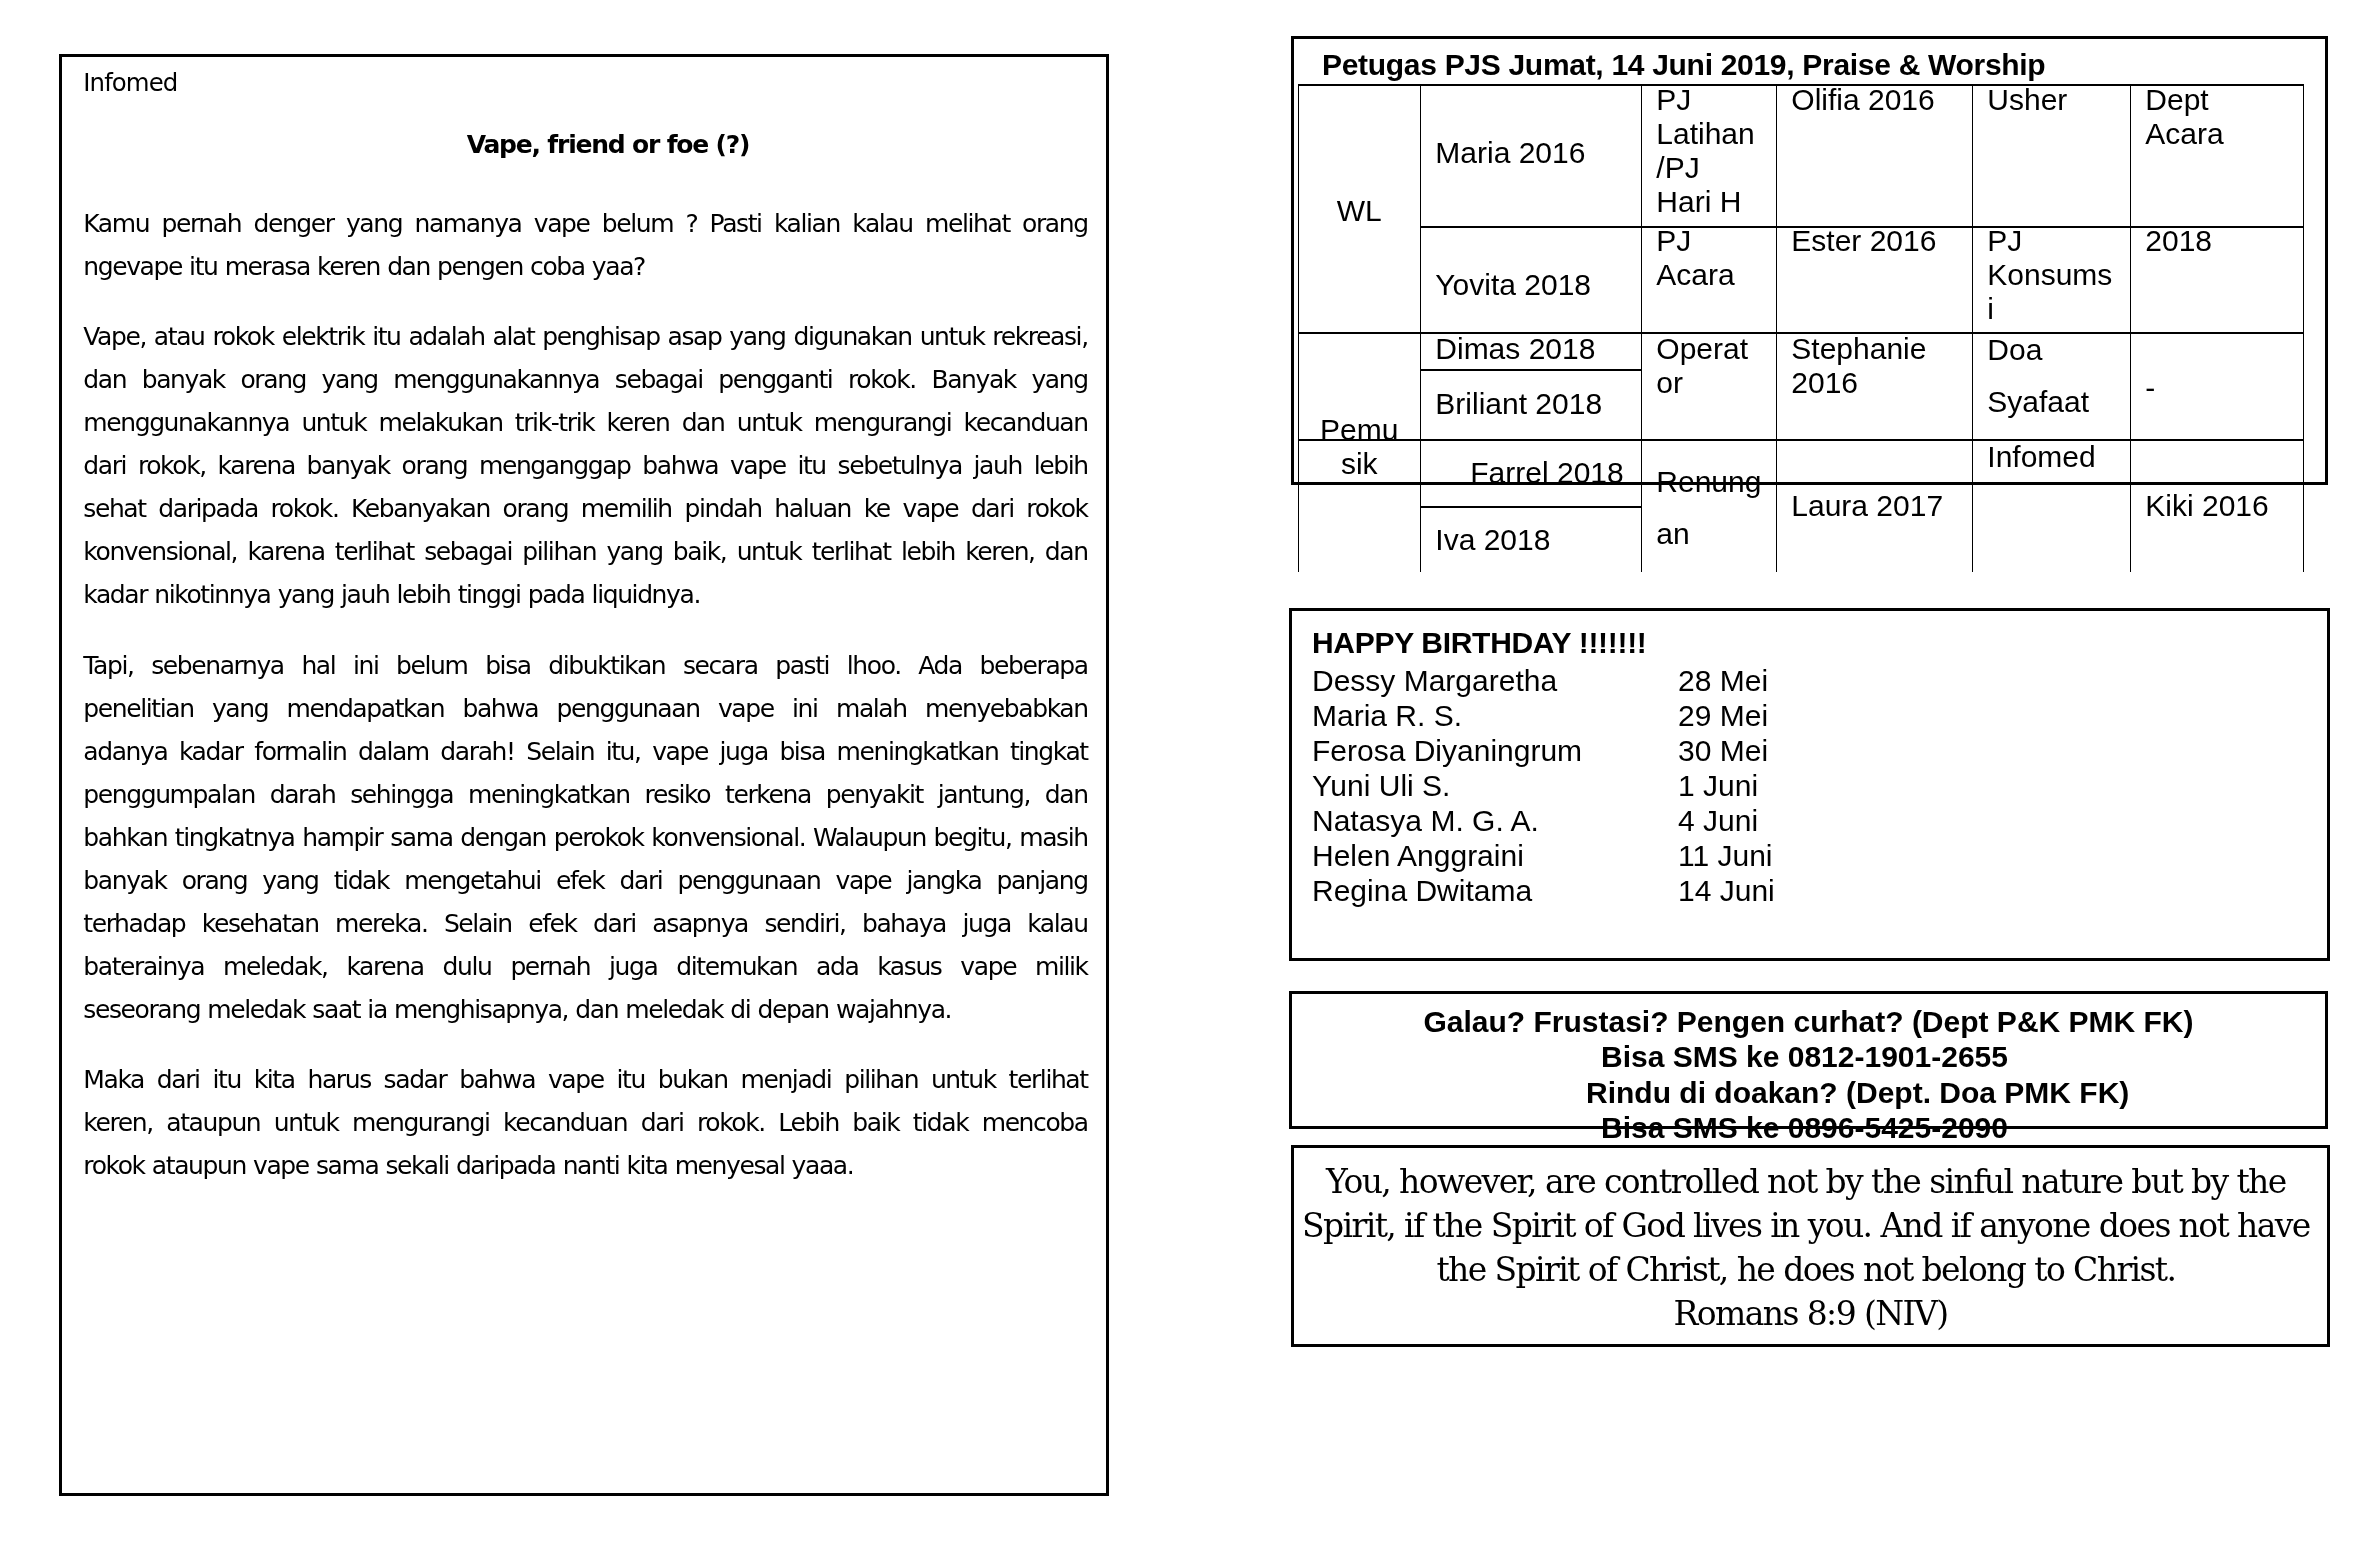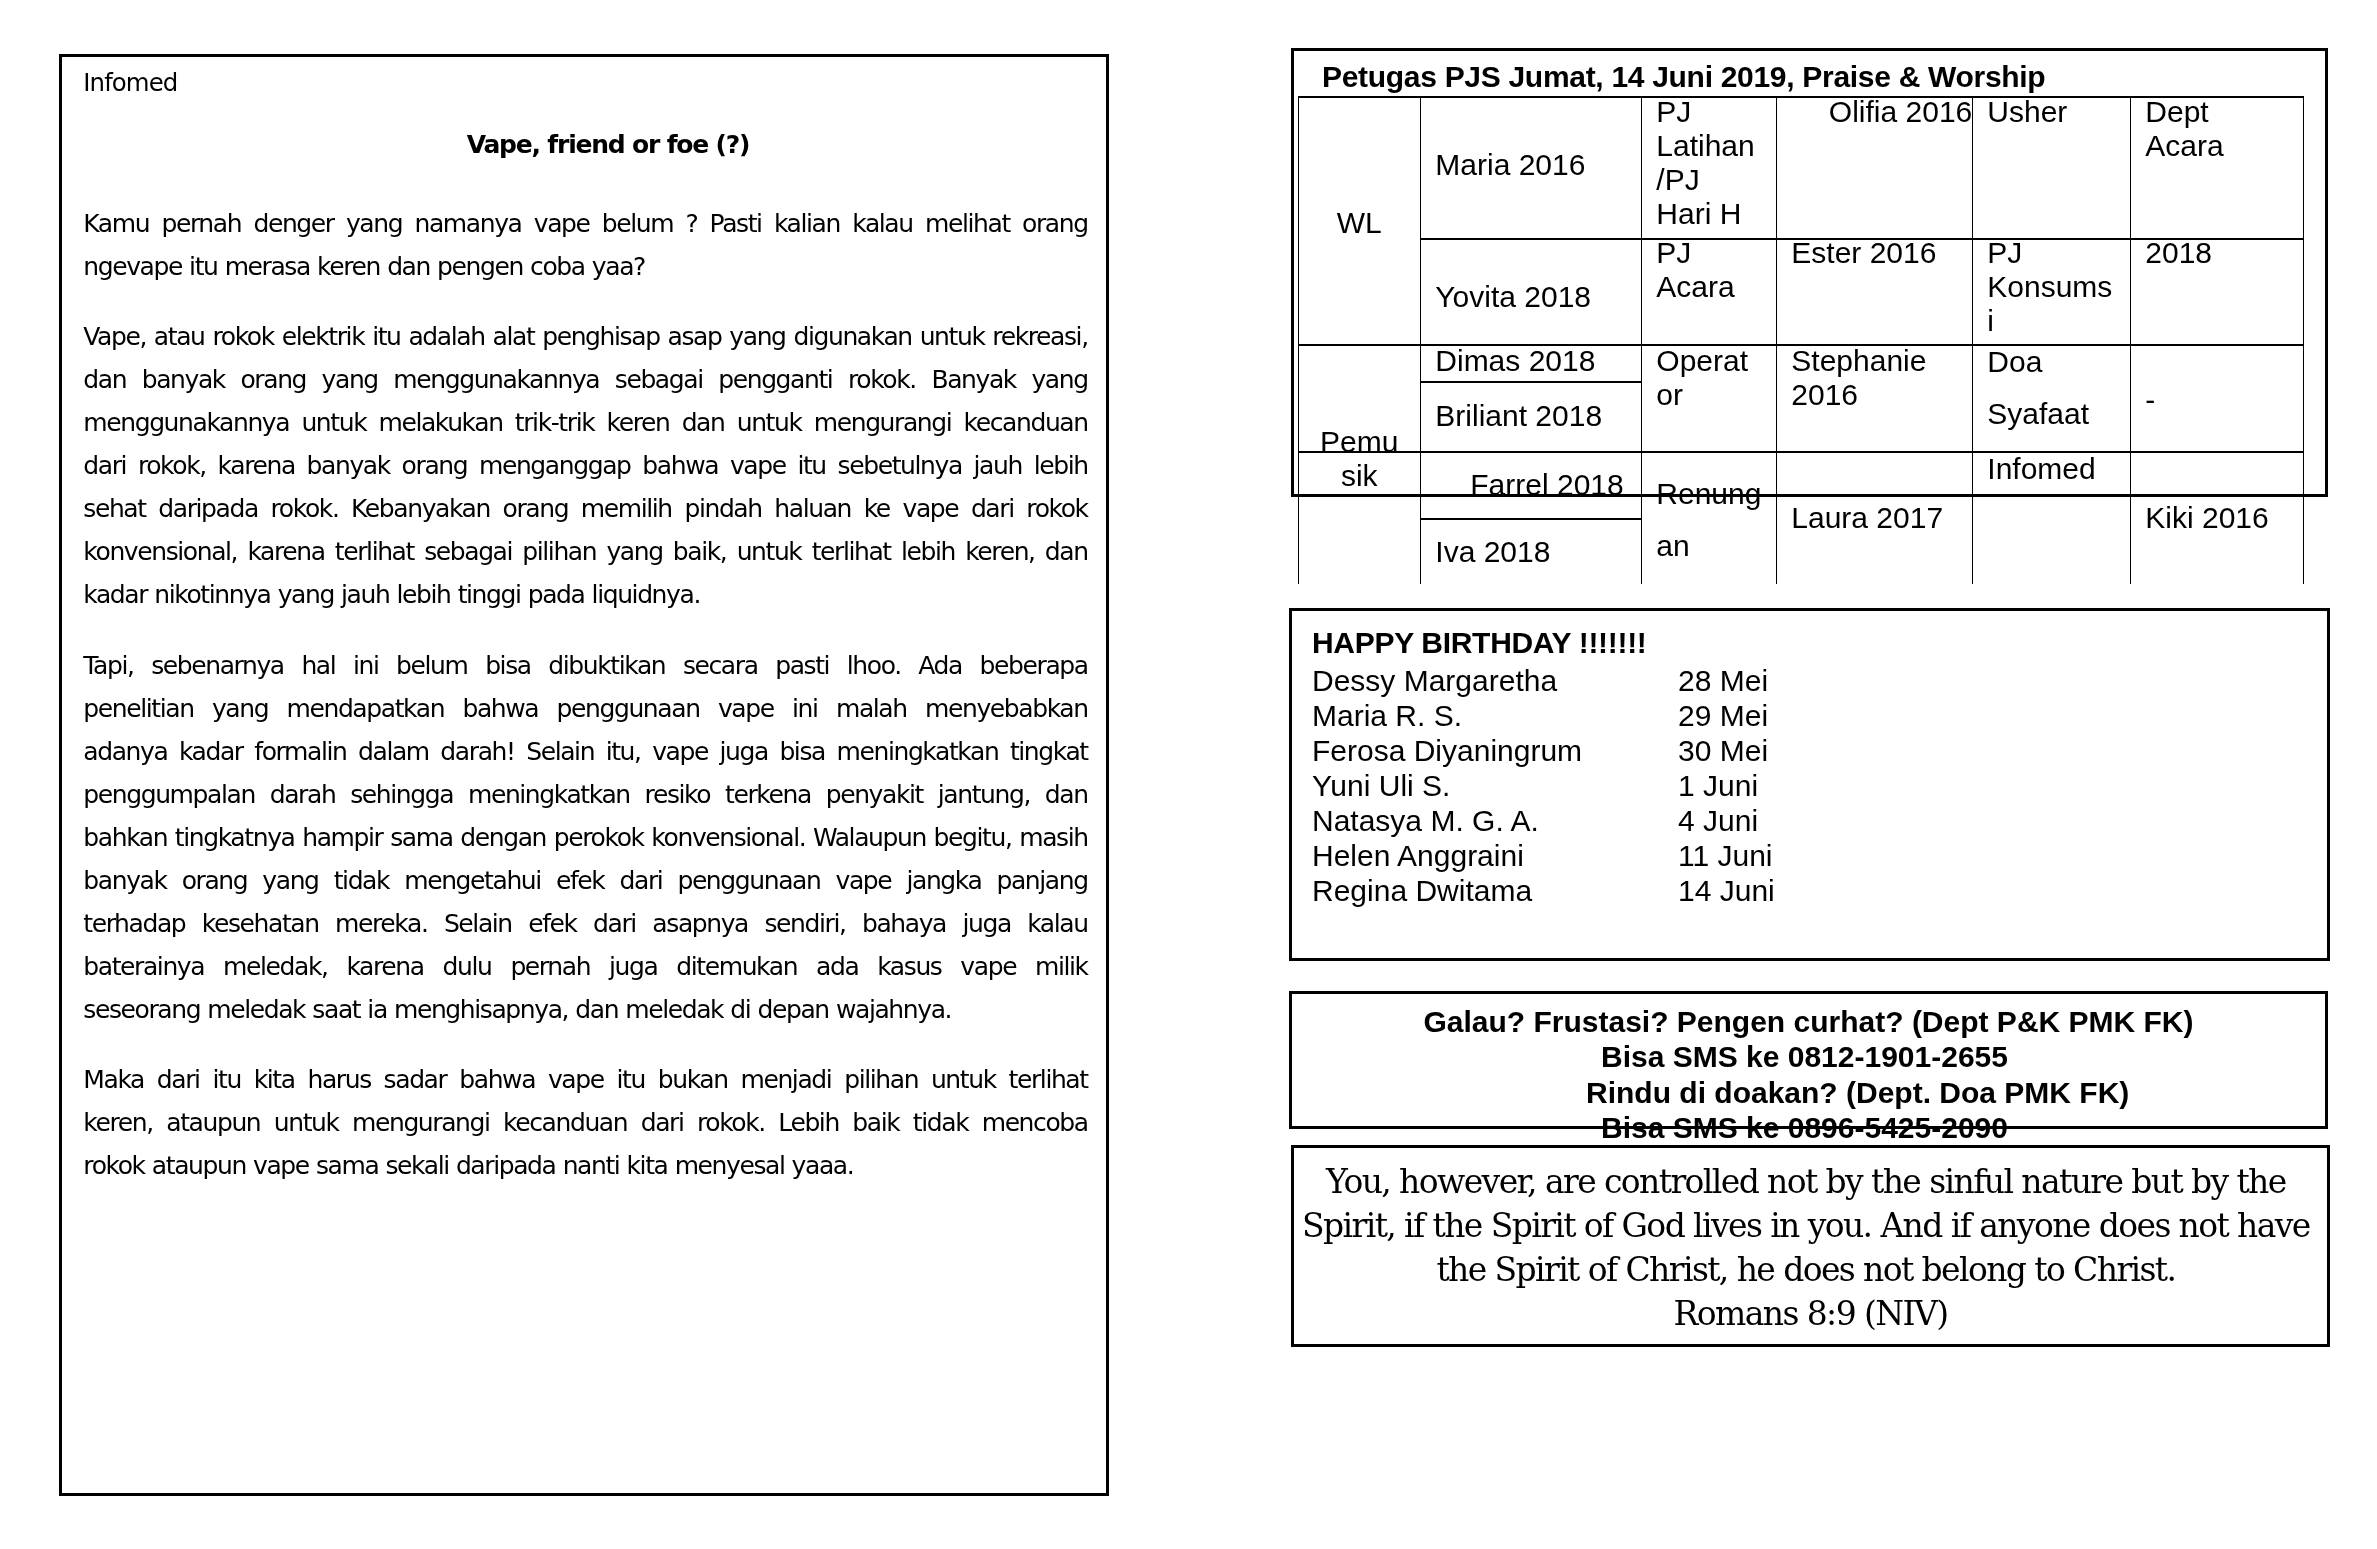--- a/index.html
+++ b/index.html
@@ -10,21 +10,21 @@
   #article { left: 59px; top: 54px; width: 1050px; height: 1442px; padding: 0 17px 0 21.3px;
     font-family: "DejaVu Sans", sans-serif; }
   #article .section-label { position: absolute; left: 21.3px; top: 11px; font-size: 24.4px; line-height: 1.2; letter-spacing: -0.9px; }
   #article .title { position: absolute; left: 0; right: 0; top: 73px; text-align: center; font-weight: bold; font-size: 25px; letter-spacing: -1.2px; padding-left: 48px; }
   #article .body { position: absolute; left: 21.3px; right: 18.3px; top: 145px; }
   #article p { margin: 0 0 27.4px 0; font-size: 25px; line-height: 43px; text-align: justify; letter-spacing: -1.4px; word-spacing: 0.6px; }
 
   
   .arial { font-family: "Liberation Sans", sans-serif; }
 
-  #schedule { left: 1291px; top: 48px; width: 1037px; height: 449px; }
+  #schedule { left: 1291px; top: 36px; width: 1037px; height: 449px; }
   #schedule .heading { position: absolute; left: 28px; top: 9.1px; font-weight: bold; font-size: 30px; letter-spacing: -0.3px; }
   #schedule .tbl { position: absolute; left: 4.3px; top: 45px; width: 1006px; height: 488px; }
   .cell { position: absolute; box-sizing: border-box; font-size: 30px; line-height: 34px; padding-left: 15px; }
   .hline { position: absolute; height: 1.8px; background: #000; }
   .vline { position: absolute; width: 1.2px; background: #000; }
 
   #birthdays { left: 1289px; top: 608px; width: 1041px; height: 353px; }
   #birthdays .heading { position: absolute; left: 20px; top: 14.6px; font-weight: bold; font-size: 30px; letter-spacing: -0.3px; }
   #birthdays ul { list-style: none; margin: 0; padding: 0; position: absolute; left: 20px; top: 52px; }
   #birthdays li { height: 35px; font-size: 30px; line-height: 35px; position: relative; width: 732px; }
@@ -82,21 +82,21 @@
     <div class="cell" style="left:343px;top:-1.2px;width:135px;">
       <div>PJ</div>
       <div>Latihan</div>
       <div>/PJ</div>
       <div>Hari H</div>
     </div>
     <div class="cell" style="left:343px;top:140px;width:135px;">
       <div>PJ</div>
       <div>Acara</div>
     </div>
-    <div class="cell" style="left:478px;top:-1.2px;width:196px;text-align:right;">
+    <div class="cell" style="left:478px;top:-1.2px;width:196px;">
       <span>Olifia 2016</span>
     </div>
     <div class="cell" style="left:478px;top:140px;width:196px;">
       <span>Ester 2016</span>
     </div>
     <div class="cell" style="left:674px;top:-1.2px;width:158px;">
       <span>Usher</span>
     </div>
     <div class="cell" style="left:674px;top:140px;width:158px;">
       <div>PJ</div>

